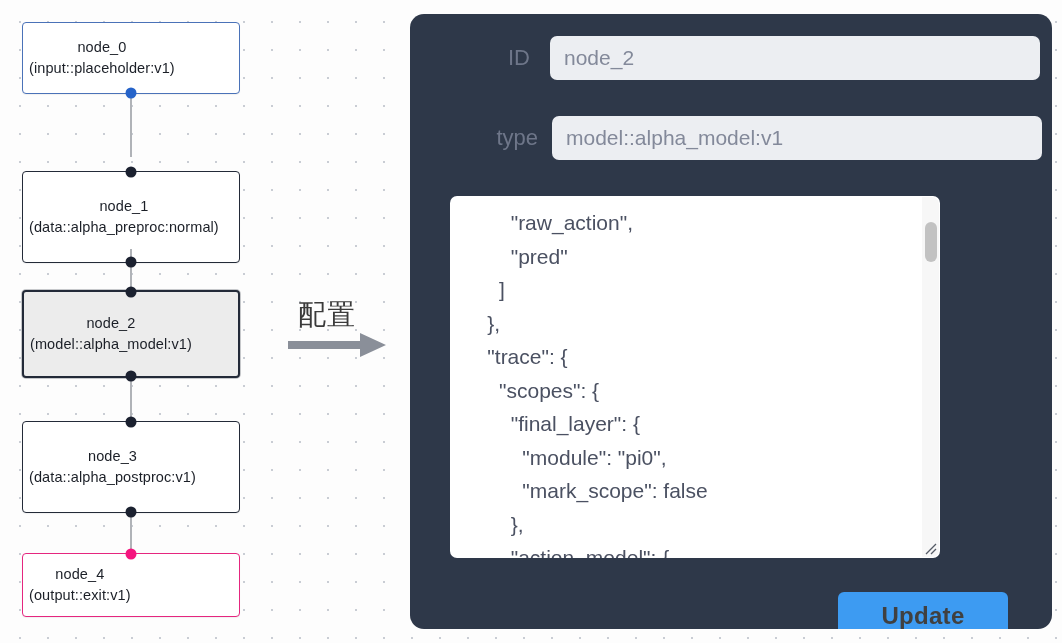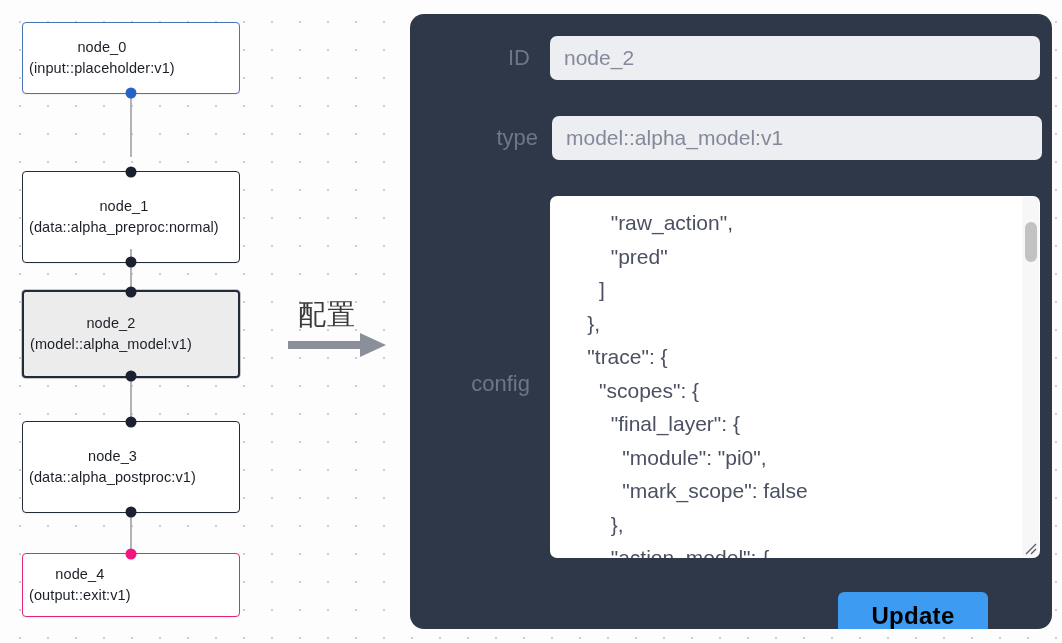--- a/index.html
+++ b/index.html
@@ -103,22 +103,22 @@
   }
   #config-thumb{
     position:absolute;left:3px;top:25px;width:12px;height:40px;
     background:#c2c2c2;border-radius:6px;
   }
   #config-resize{
     position:absolute;right:2px;bottom:2px;width:16px;height:16px;
   }
   #update-btn{
     position:absolute;left:428px;top:578px;
-    width:150px;height:48px;
-    background:#3d9bf2;color:#000000;
+    width:170px;height:48px;
+    background:#3d9bf2;color:#404040;
     border:none;border-radius:6px 6px 0 0;
     font-size:24px;font-weight:bold;letter-spacing:.3px;
     font-family:"Liberation Sans","DejaVu Sans",sans-serif;
     cursor:pointer;z-index:8;
     text-align:center;line-height:44px;
     padding:0;
   }
 </style>
 </head>
 <body>
@@ -177,21 +177,20 @@
     <span class="field-label">ID</span>
     <input class="field-input" type="text" style="margin-left: 20px;" value="node_2">
   </div>
 
   <div class="field-row" id="row-type">
     <span class="field-label">type</span>
     <input class="field-input" type="text" style="margin-left: 14px;" value="model::alpha_model:v1">
   </div>
 
   <div class="field-row" id="row-config">
-    <span class="field-label">config</span>
     <div id="config-wrap" style="margin-left:20px;">
       <textarea id="config-area" style="">        "raw_action",
         "pred"
       ]
     },
     "trace": {
       "scopes": {
         "final_layer": {
           "module": "pi0",
           "mark_scope": false

